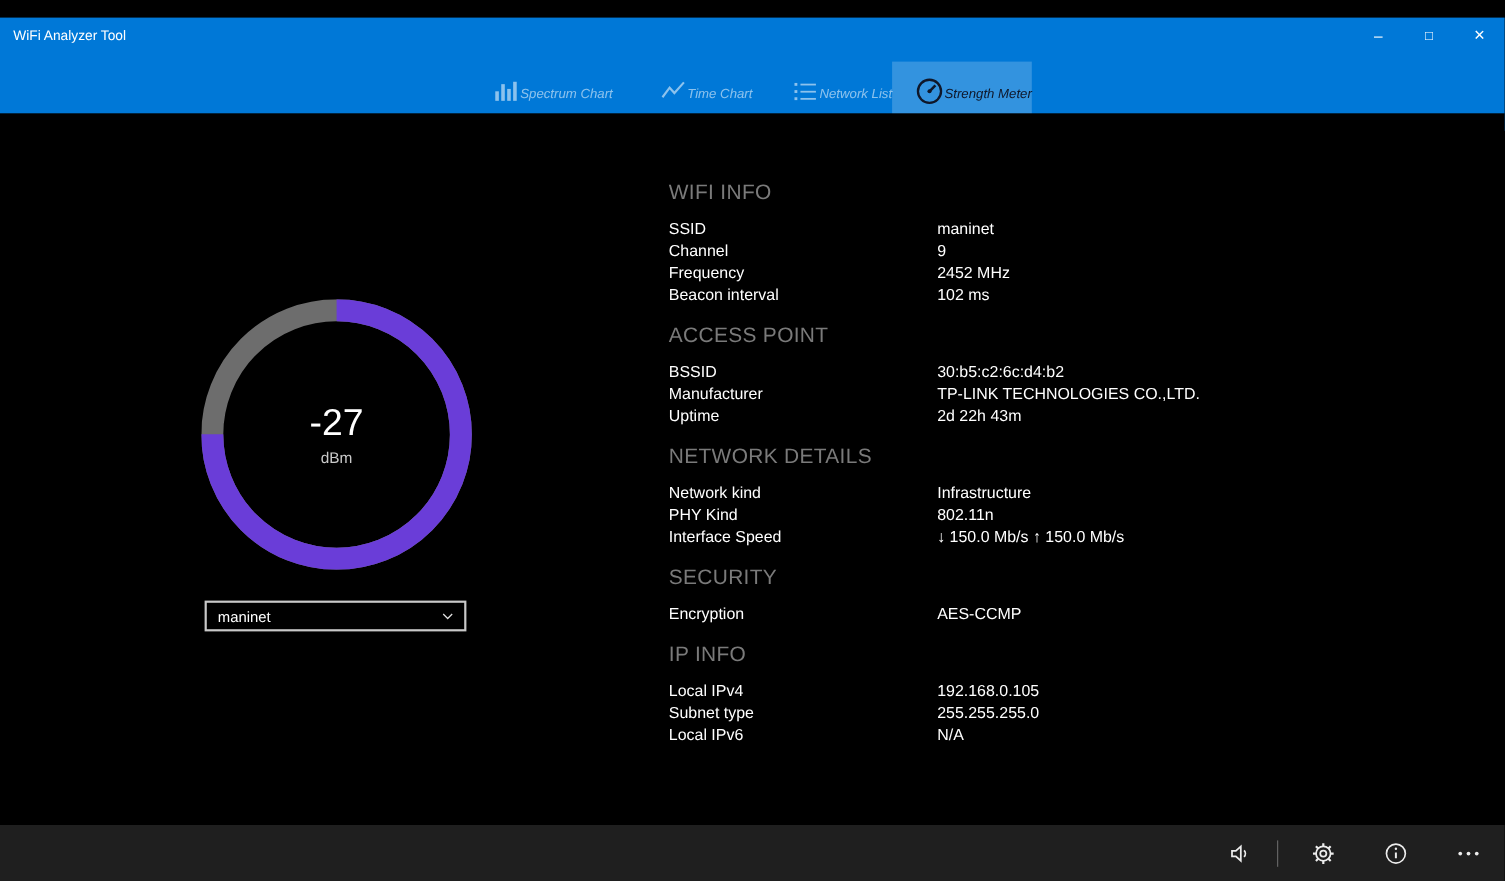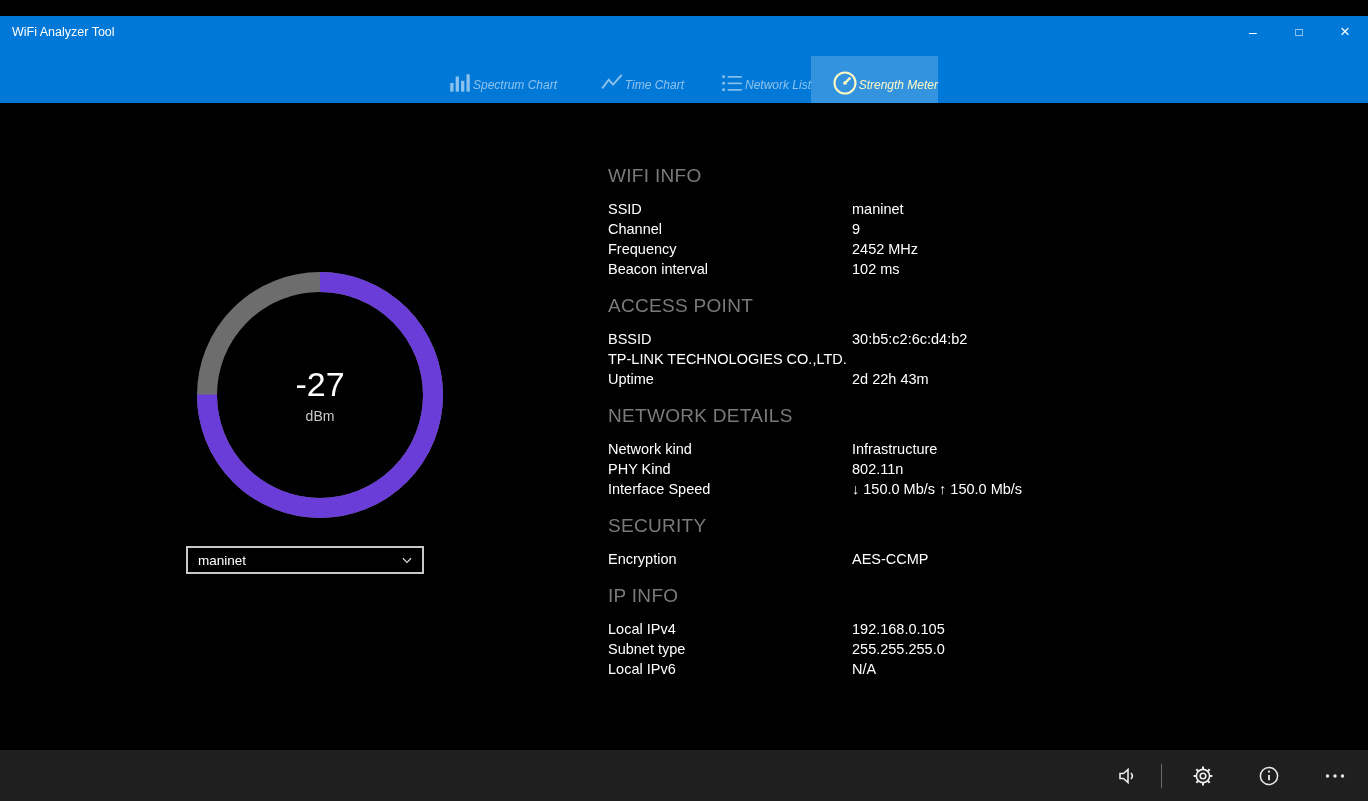--- a/index.html
+++ b/index.html
@@ -13,29 +13,29 @@
   .win-controls { position:absolute; top:0; right:0; display:flex; }
   .win-btn { width:46px; height:32px; border:none; background:transparent; color:#fff;
     font-size:14px; display:flex; align-items:center; justify-content:center; cursor:pointer; }
   .win-btn.max { font-size:12px; }
   .win-btn.close { font-size:17px; }
 
   
   .nav { position:absolute; bottom:0; left:50%; transform:translateX(-50%); display:flex; height:63px; }
   .tab { width:127px; display:flex; flex-direction:row; align-items:center;
     justify-content:flex-end; padding-bottom:9px; color:rgba(255,255,255,0.55); cursor:pointer;font-style:italic; }
-  .tab.selected { background:rgba(255,255,255,0.2); color:#fef9c3; }
+  .tab.selected { background:rgba(255,255,255,0.2); color:#0f172a; }
   .tab .icon { height:30px; display:flex; align-items:center; justify-content:center; }
   .tab .label { font-size:12px; margin-top:3px; white-space:nowrap; }
 
   
   .main { position:absolute; top:103px; left:0; width:100%; height:647px; background:#000; }
 
   
-  .gauge-wrap { position:absolute; left:197px; top:169px; width:246px; height:246px; }
+  .gauge-wrap { position:absolute; left:183px; top:169px; width:246px; height:246px; }
   .gauge-center { position:absolute; inset:0; display:flex; flex-direction:column;
     align-items:center; justify-content:center; pointer-events:none; }
   .gauge-value { color:#fff; font-size:34px; line-height:1.1; }
   .gauge-unit { color:#c9c9c9; font-size:14px; margin-top:4px; }
 
   
   .selector { position:absolute; left:186px; top:443px; width:238px; height:28px;
     border:2px solid #c8c8c8; background:#000; color:#fff; display:flex; align-items:center;
     padding:0 8px 0 10px; font-size:13.5px; cursor:pointer; }
   .selector .chev { margin-left:auto; display:flex; align-items:center; color:#dcdcdc; }
@@ -159,20 +159,21 @@
             <span class="info-value">102 ms</span>
           </div>
         </div>
         <div class="info-section">
           <div class="heading">ACCESS POINT</div>
           <div class="info-row">
             <span class="info-label">BSSID</span>
             <span class="info-value">30:b5:c2:6c:d4:b2</span>
           </div>
           <div class="info-row">
+            <span class="info-label">Manufacturer</span>
             <span class="info-value">TP-LINK TECHNOLOGIES CO.,LTD.</span>
           </div>
           <div class="info-row">
             <span class="info-label">Uptime</span>
             <span class="info-value">2d 22h 43m</span>
           </div>
         </div>
         <div class="info-section">
           <div class="heading">NETWORK DETAILS</div>
           <div class="info-row">

